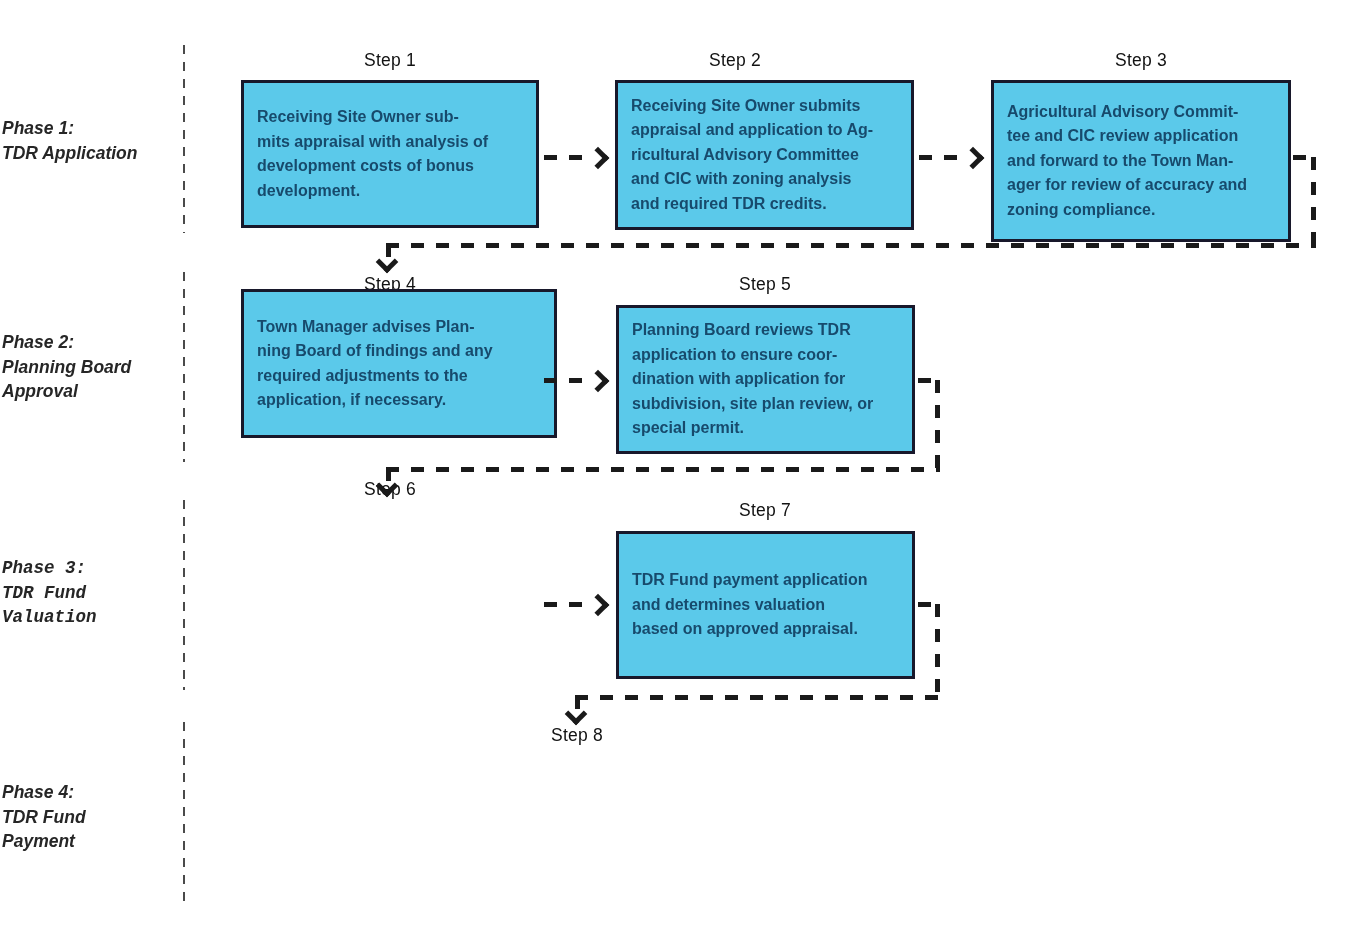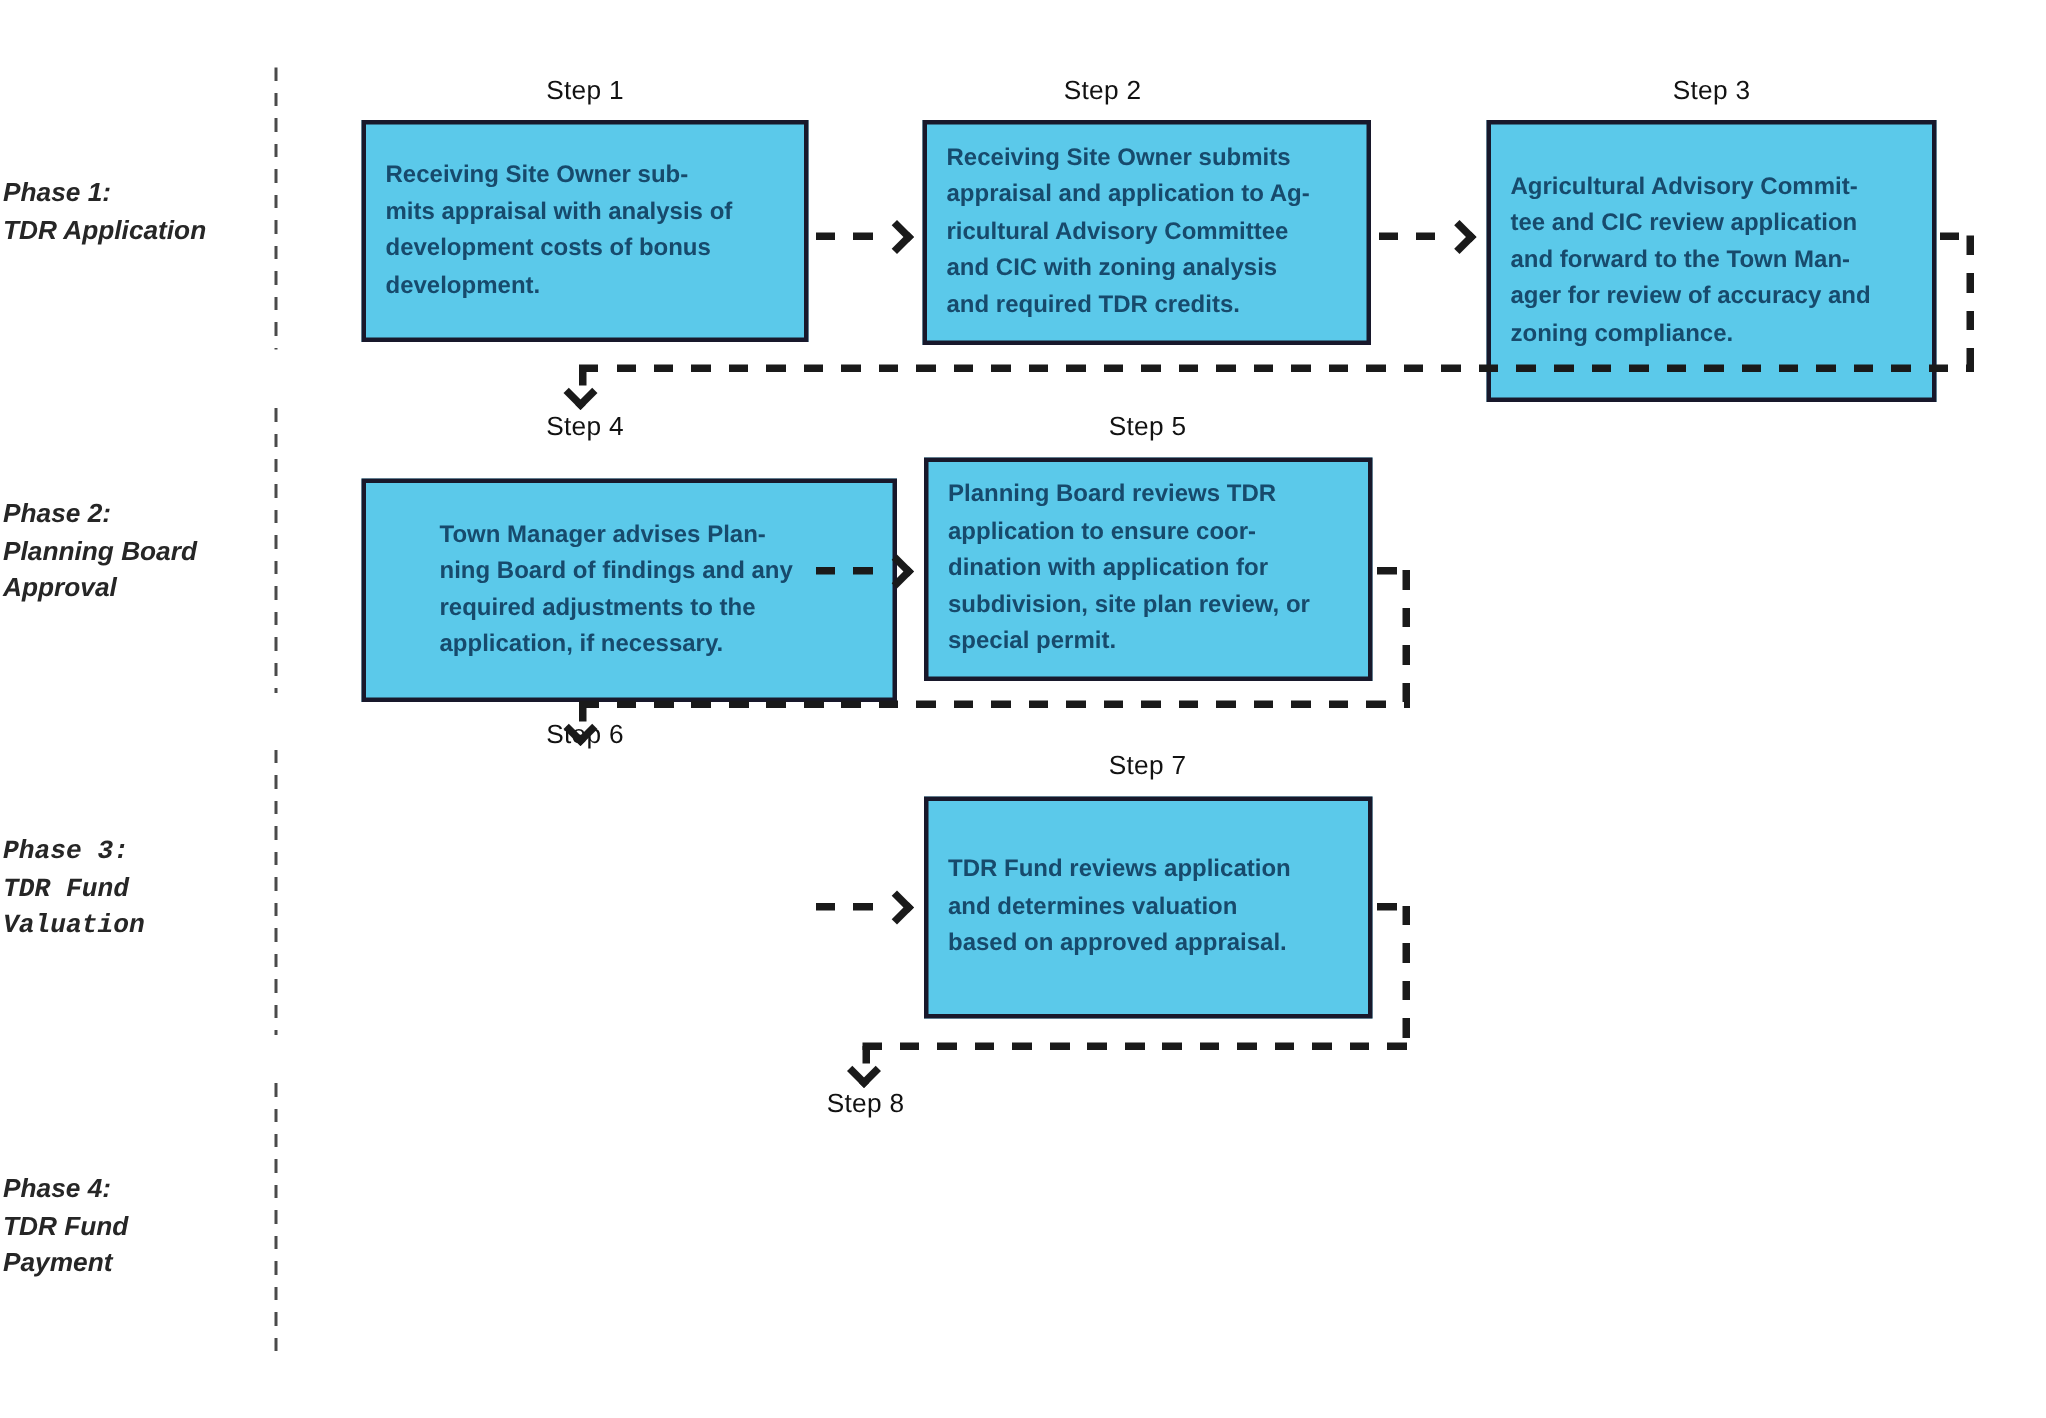--- a/index.html
+++ b/index.html
@@ -81,42 +81,42 @@
 development costs of bonus
 development.</div>
   </div>
   <div class="box" style="left:615px;top:80px;width:299px;height:150px;">
     <div class="box-text">Receiving Site Owner submits
 appraisal and application to Ag-
 ricultural Advisory Committee
 and CIC with zoning analysis
 and required TDR credits.</div>
   </div>
-  <div class="box" style="left:991px;top:80px;width:300px;height:188px;">
+  <div class="box" style="left:991px;top:80px;width:300px;height:162px;">
     <div class="box-text">Agricultural Advisory Commit-
 tee and CIC review application
 and forward to the Town Man-
 ager for review of accuracy and
 zoning compliance.</div>
   </div>
-  <div class="box" style="left:241px;top:319px;width:357px;height:149px;padding-left:36px;">
+  <div class="box" style="left:241px;top:289px;width:316px;height:149px;">
     <div class="box-text">Town Manager advises Plan-
 ning Board of findings and any
 required adjustments to the
 application, if necessary.</div>
   </div>
   <div class="box" style="left:616px;top:305px;width:299px;height:149px;">
     <div class="box-text">Planning Board reviews TDR
 application to ensure coor-
 dination with application for
 subdivision, site plan review, or
 special permit.</div>
   </div>
   <div class="box" style="left:616px;top:531px;width:299px;height:148px;">
-    <div class="box-text">TDR Fund reviews application
+    <div class="box-text">TDR Fund payment application
 and determines valuation
 based on approved appraisal.</div>
   </div>
 
   <div>
     <div class="dash-h" style="left:544px;top:155px;width:46px;"></div>
     <span class="chev chev-r" style="left:590px;top:150px;"></span>
   </div>
   <div>
     <div class="dash-h" style="left:919px;top:155px;width:46px;"></div>

